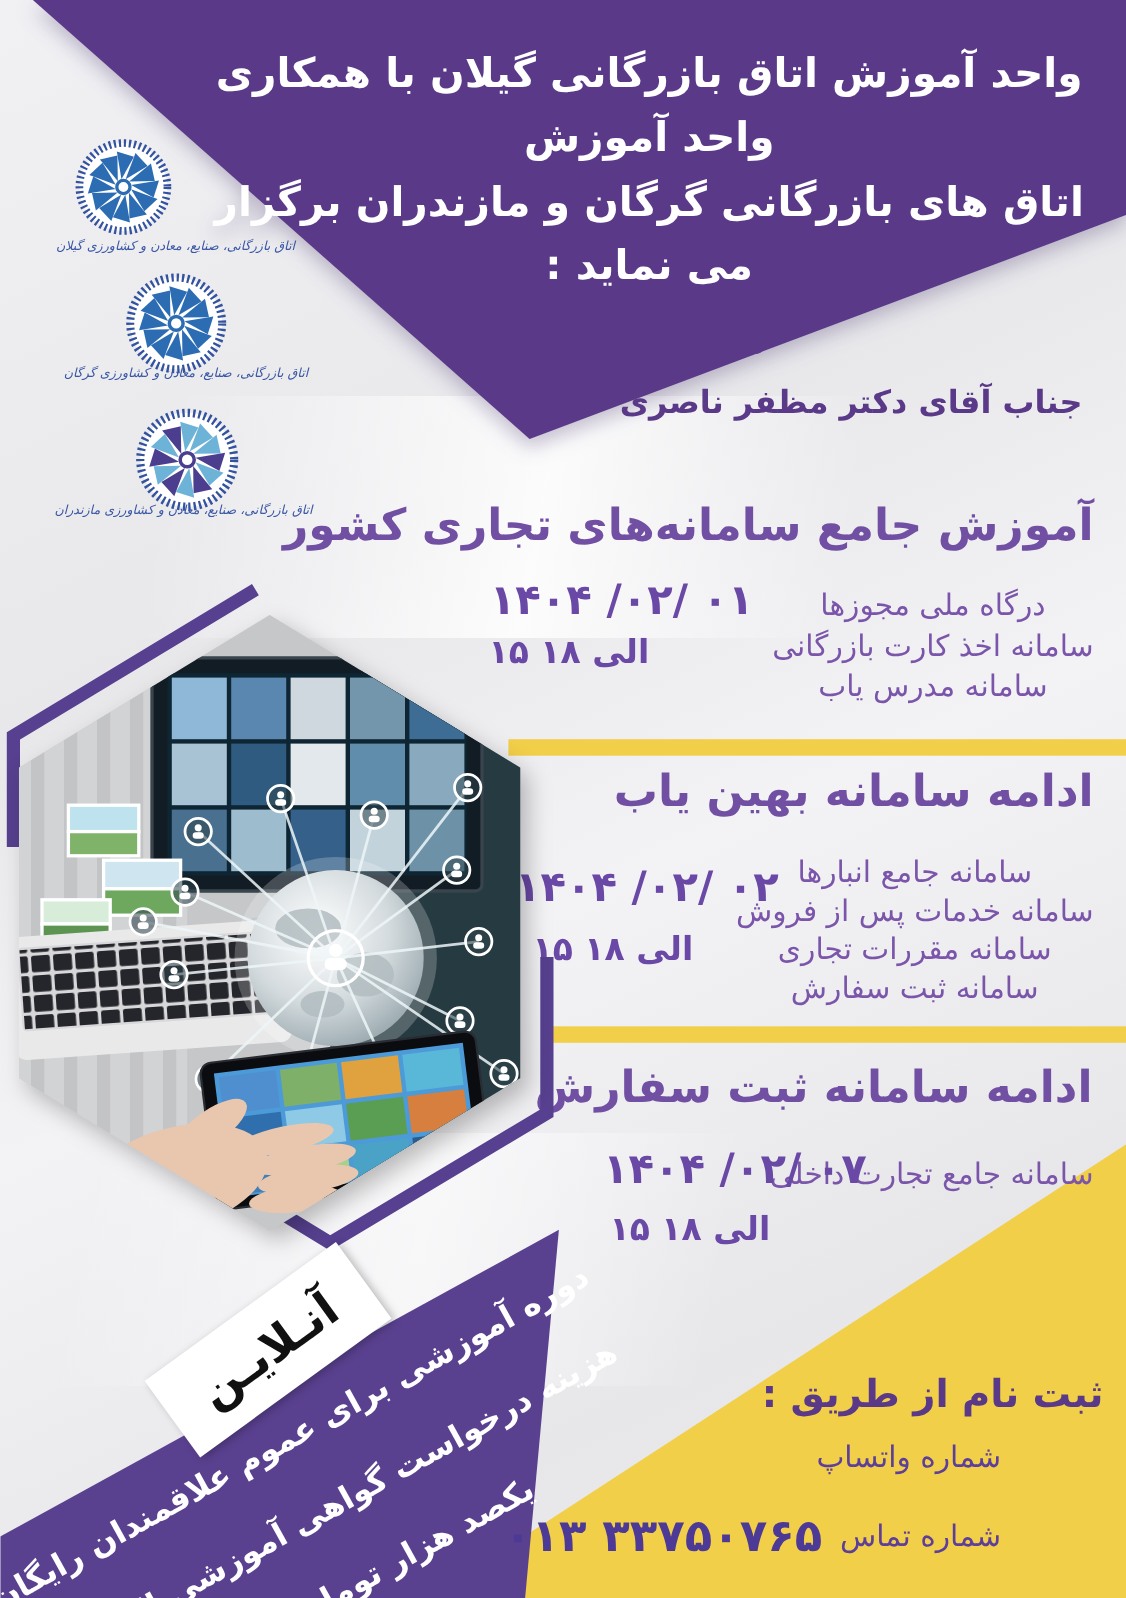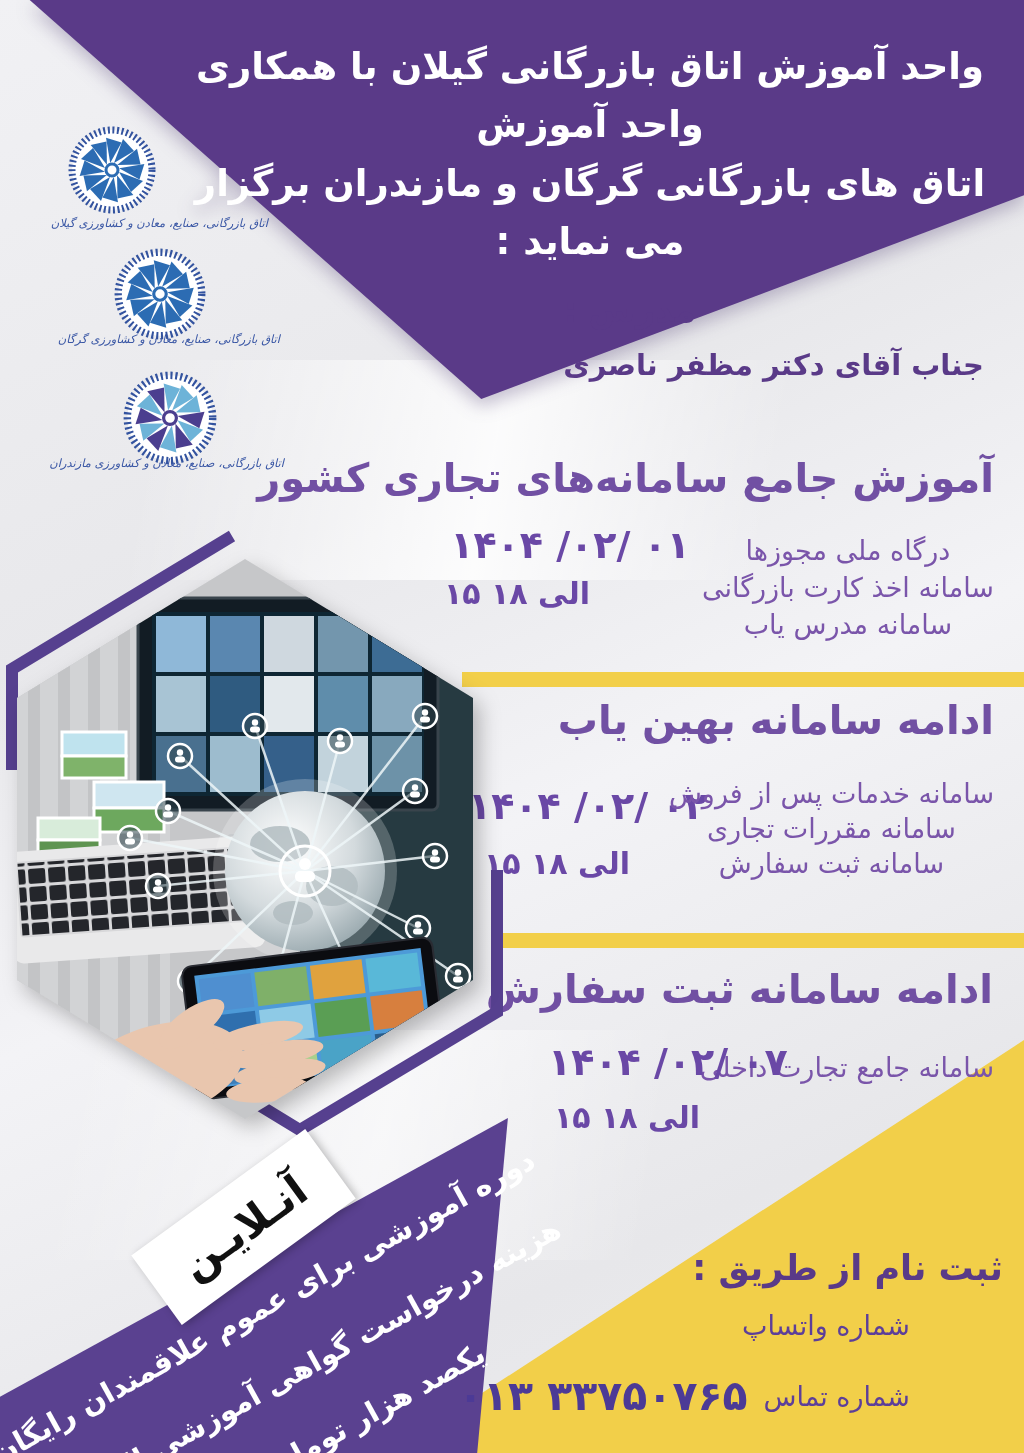--- a/index.html
+++ b/index.html
@@ -142,34 +142,35 @@
     <circle r="6" fill="#ffffff" stroke="#4b3e8f" stroke-width="3"></circle>
   </svg>
   <div class="abs logo-caption" style="left:14px;top:456px;width:184px;margin-left:38px;">اتاق بازرگانی، صنایع، معادن و کشاورزی مازندران</div>
 
   <div class="abs instructor">
     <div class="lbl">مدرس :</div>
     <div class="name">جناب آقای دکتر مظفر ناصری</div>
   </div>
 
   <div class="abs s-title" style="right:30px;top:455px;">آموزش جامع سامانه‌های تجاری کشور</div>
-  <div class="abs s-date ltr" style="left:440px;top:523px;width:250px;text-align:right;">۱۴۰۴ /۰۲/ ۰۱</div>
+  <div class="abs s-date ltr" style="left:440px;top:523px;width:250px;text-align:center;">۱۴۰۴ /۰۲/ ۰۱</div>
   <div class="abs s-time ltr" style="left:432px;top:576px;width:170px;text-align:center;">۱۵ الی ۱۸</div>
   <div class="abs" style="right:30px;top:532px;">
     <div class="s-item" style="line-height:37px;">درگاه ملی مجوزها</div>
     <div class="s-item" style="line-height:37px;">سامانه اخذ کارت بازرگانی</div>
     <div class="s-item" style="line-height:37px;">سامانه مدرس یاب</div>
   </div>
 
   <div class="abs ybar" style="left:462px;top:672px;width:562px;"></div>
 
   <div class="abs s-title" style="right:30px;top:697px;">ادامه سامانه بهین یاب</div>
   <div class="abs s-date ltr" style="left:468px;top:784px;width:210px;text-align:center;">۱۴۰۴ /۰۲/ ۰۲</div>
   <div class="abs s-time ltr" style="left:482px;top:846px;width:150px;text-align:center;">۱۵ الی ۱۸</div>
   <div class="abs" style="right:30px;top:776px;">
+    <div class="s-item" style="line-height:35px;">سامانه جامع انبارها</div>
     <div class="s-item" style="line-height:35px;">سامانه خدمات پس از فروش</div>
     <div class="s-item" style="line-height:35px;">سامانه مقررات تجاری</div>
     <div class="s-item" style="line-height:35px;">سامانه ثبت سفارش</div>
   </div>
 
   <div class="abs ybar" style="left:502px;top:933px;width:522px;"></div>
 
   <div class="abs s-title" style="right:31px;top:966px;">ادامه سامانه ثبت سفارش</div>
   <div class="abs s-item" style="right:30px;top:1052px;">سامانه جامع تجارت داخلی</div>
   <div class="abs s-date ltr" style="left:548px;top:1040px;width:210px;text-align:center;">۱۴۰۴ /۰۲/ ۰۷</div>

